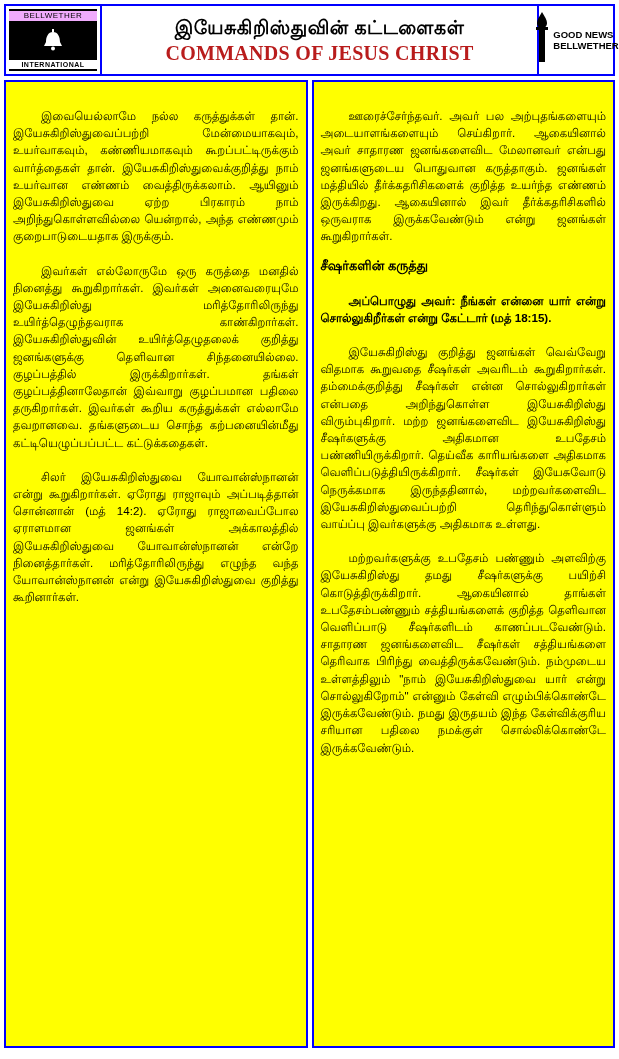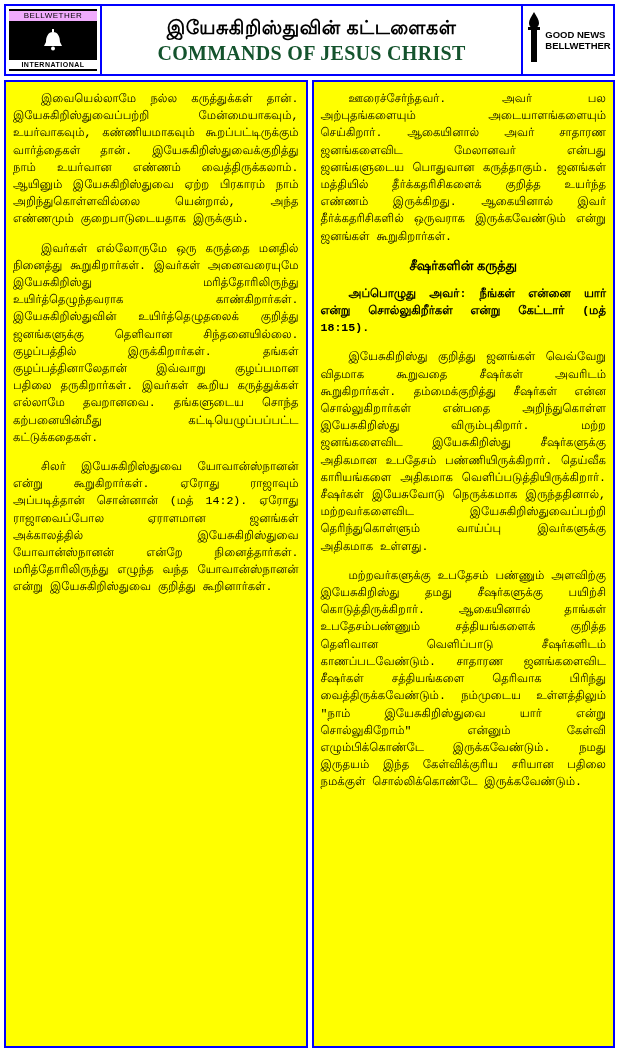--- a/index.html
+++ b/index.html
@@ -98,27 +98,27 @@
     line-height: 26px;
     color: #000000;
     letter-spacing: 0.5px;
     white-space: nowrap;
   }
   .title-english {
     font-family: "Liberation Serif", serif;
     font-size: 20px;
     font-weight: bold;
     line-height: 24px;
-    color: #14532d;
+    color: #b91c1c;
     letter-spacing: 0.3px;
     white-space: nowrap;
   }
 
   .logo-right {
-    width: 92px;
+    width: 76px;
     border-left: 2px solid #0000ff;
     background: #ffffff;
     display: flex;
     align-items: center;
     justify-content: center;
     box-sizing: border-box;
     padding: 2px;
   }
   .logo-right-inner {
     display: flex;
@@ -150,30 +150,30 @@
     padding: 8px 7px;
     box-sizing: border-box;
     overflow: hidden;
   }
   .para {
     font-size: 11.6px;
     line-height: 17.2px;
     color: #000000;
     text-align: justify;
     text-indent: 28px;
-    margin: 0 0 12px 0;
-    font-family: Liberation Mono, monospace;
+    margin: 17px 0 12px 0;
+    font-family: Liberation Sans, sans-serif;
   }
   .subhead {
     font-size: 13px;
     font-weight: bold;
     line-height: 18px;
     color: #000000;
     margin: 2px 0 10px 0;
-    text-align: center;
+    text-align: left;
   }
   .bold { font-weight: bold; }
 </style>
 </head>
 <body>
 
 <div class="page">
 
   <div class="header">
 

